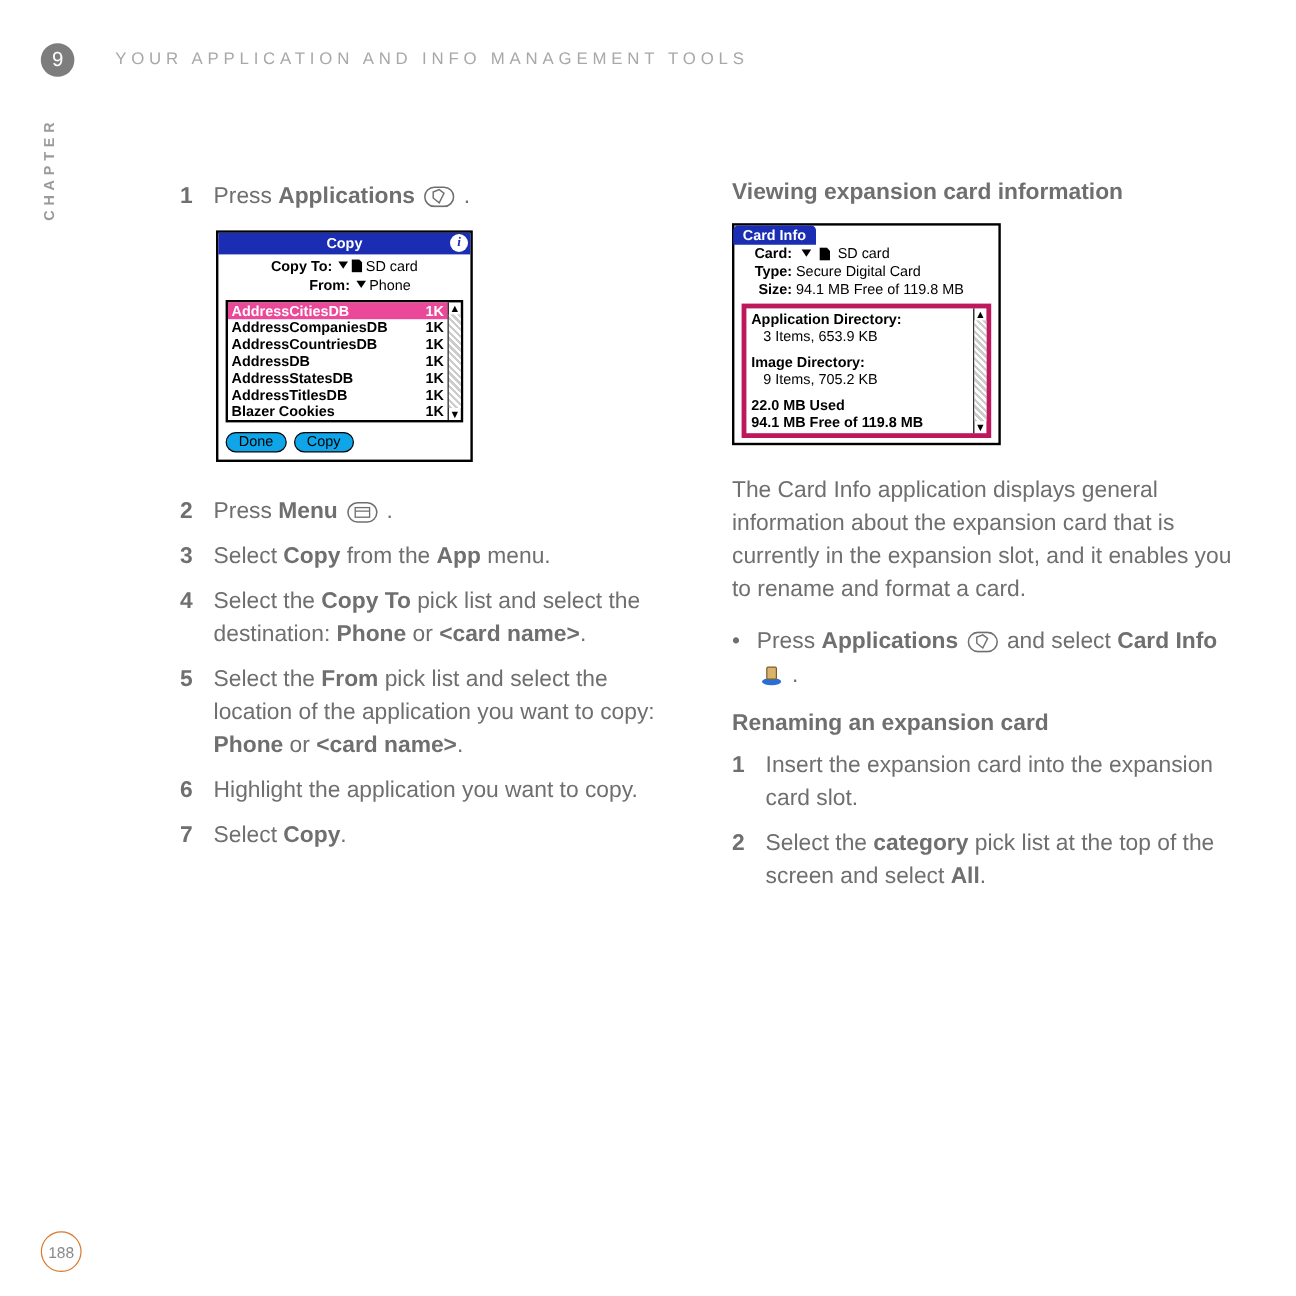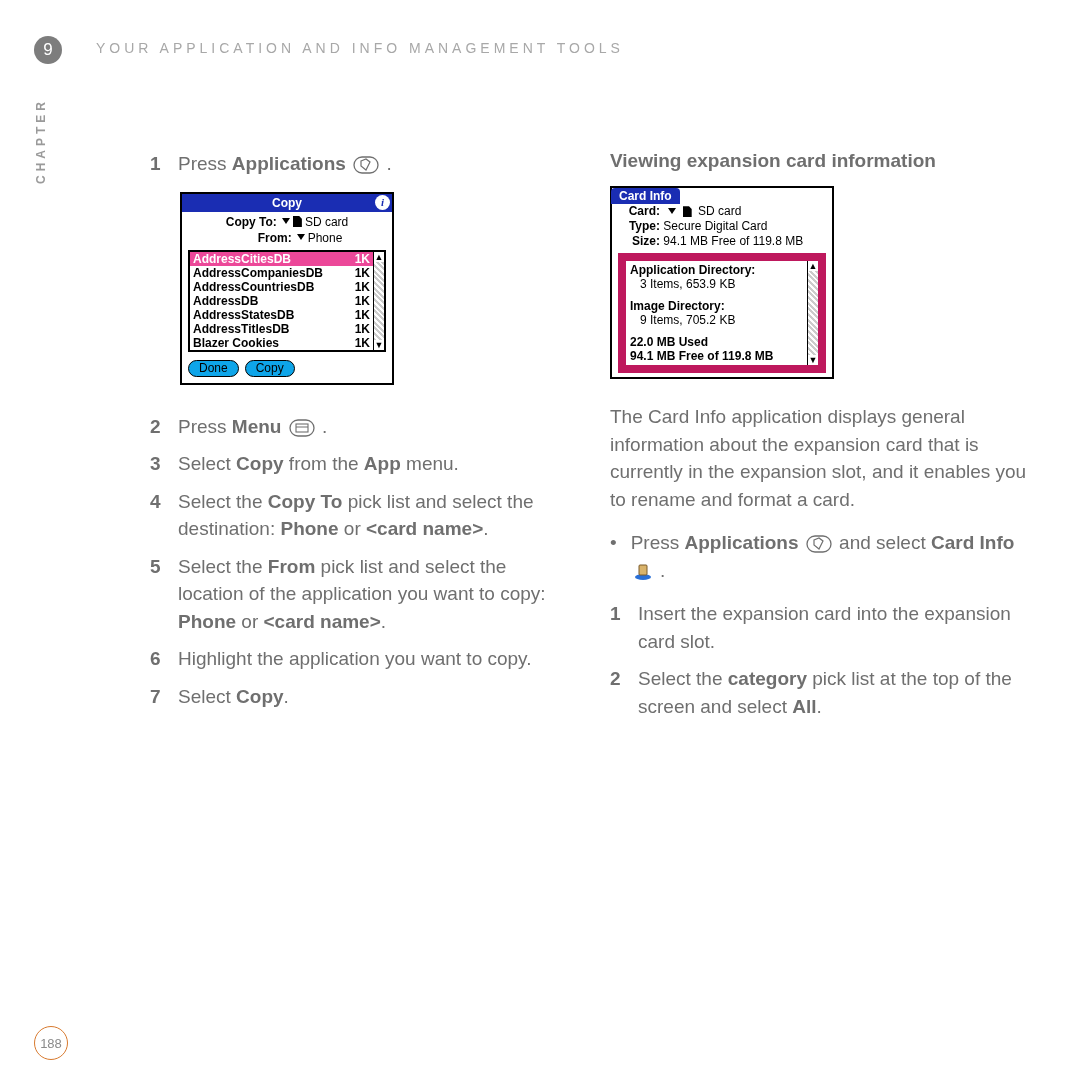--- a/index.html
+++ b/index.html
@@ -244,21 +244,21 @@
   .palm-cardinfo .head {
     padding: 0;
   }
   .palm-cardinfo .inforow {
     padding: 0 6px;
     font-size: 12px;
     line-height: 15px;
   }
   .palm-cardinfo .inforow .lab { font-weight: 700; display: inline-block; width: 42px; text-align: right; }
   .palm-cardinfo .infobox {
-    border: 8px solid #be185d;
+    border: 4px solid #be185d;
     margin: 4px 6px 0 6px;
     position: relative;
   }
   .palm-cardinfo .infobox-inner {
     margin-right: 11px;
     padding: 2px 4px;
   }
   .palm-cardinfo .infobox .line { font-weight: 700; font-size: 12px; line-height: 14px; }
   .palm-cardinfo .infobox .indent { padding-left: 10px; font-weight: 400; }
 
@@ -453,20 +453,21 @@
         <span> and select </span><span class="bold">Card Info</span>
         <span class="inline-icon">
           <svg width="20" height="18">
               <ellipse cx="10" cy="14" rx="8" ry="3" fill="#2a6fd6"></ellipse>
               <rect x="6" y="2" width="8" height="10" rx="1" fill="#d9b36b" stroke="#7a5a2a"></rect>
             </svg>
         </span><span> .</span>
       </span>
     </div>
 
+    <p class="section-head">Renaming an expansion card</p>
 
     <ol class="step-list">
       <li>
         <span class="step-num">1</span>
         <span class="step-body">Insert the expansion card into the expansion card slot.</span>
       </li>
       <li>
         <span class="step-num">2</span>
         <span class="step-body">
           <span>Select the </span><span class="bold">category</span><span> pick list at the top of the screen and select </span><span class="bold">All</span><span>.</span>

